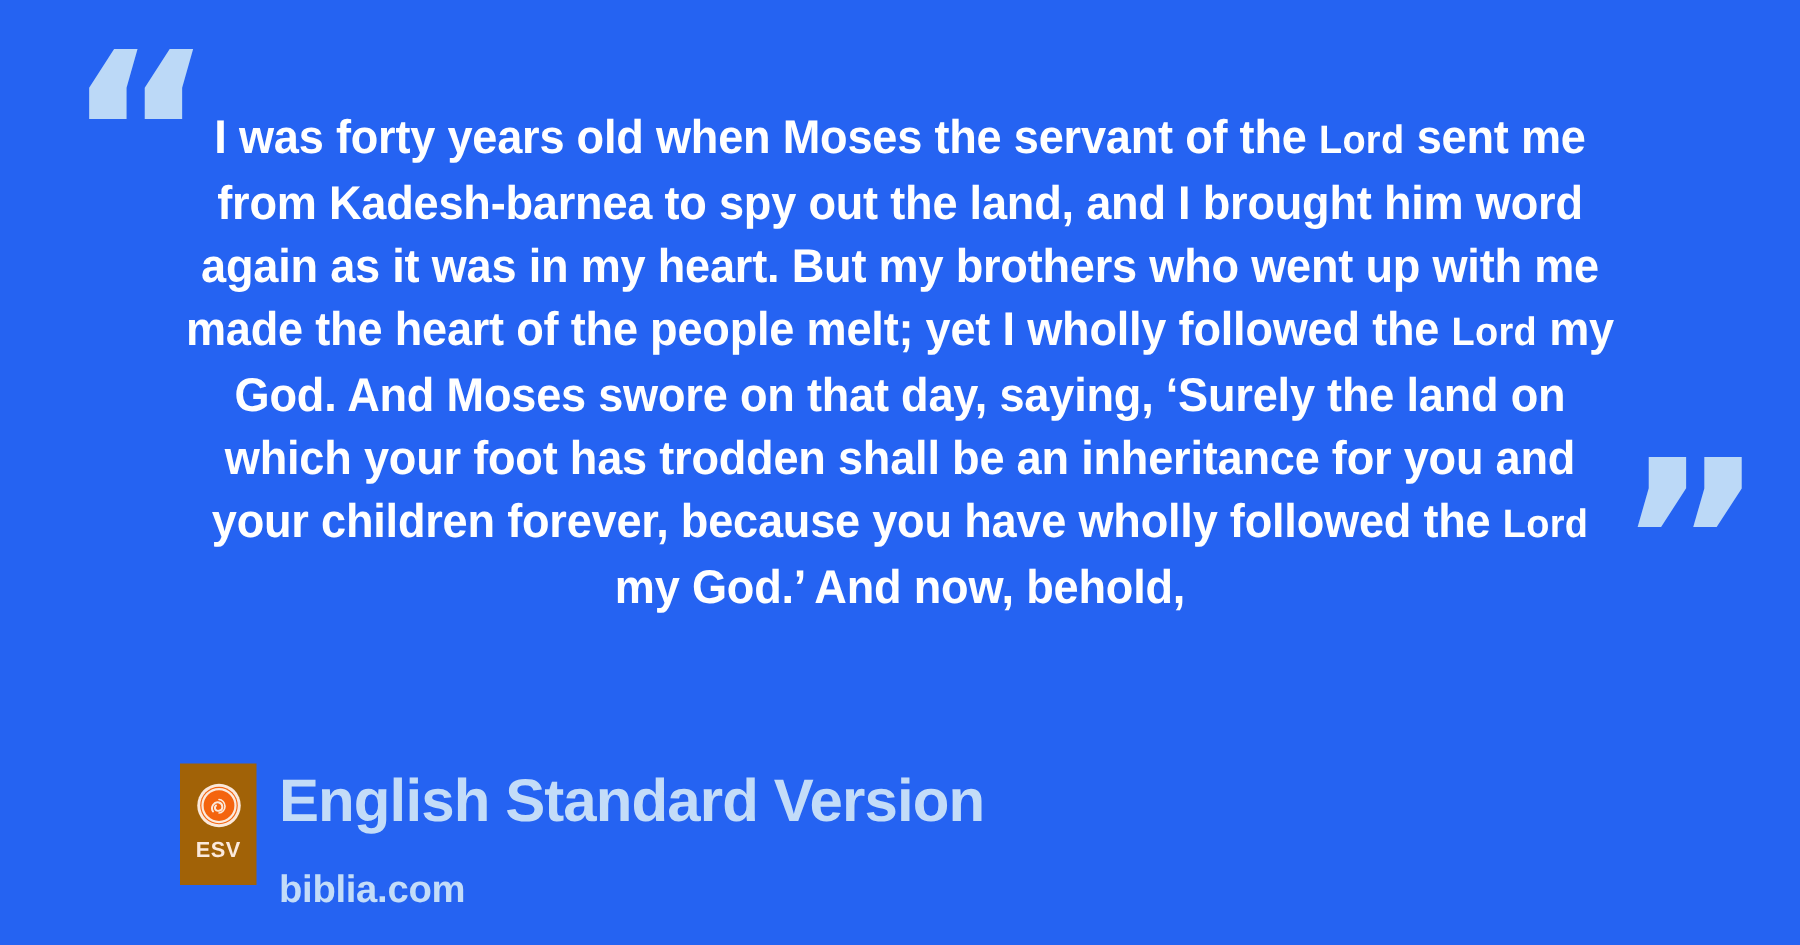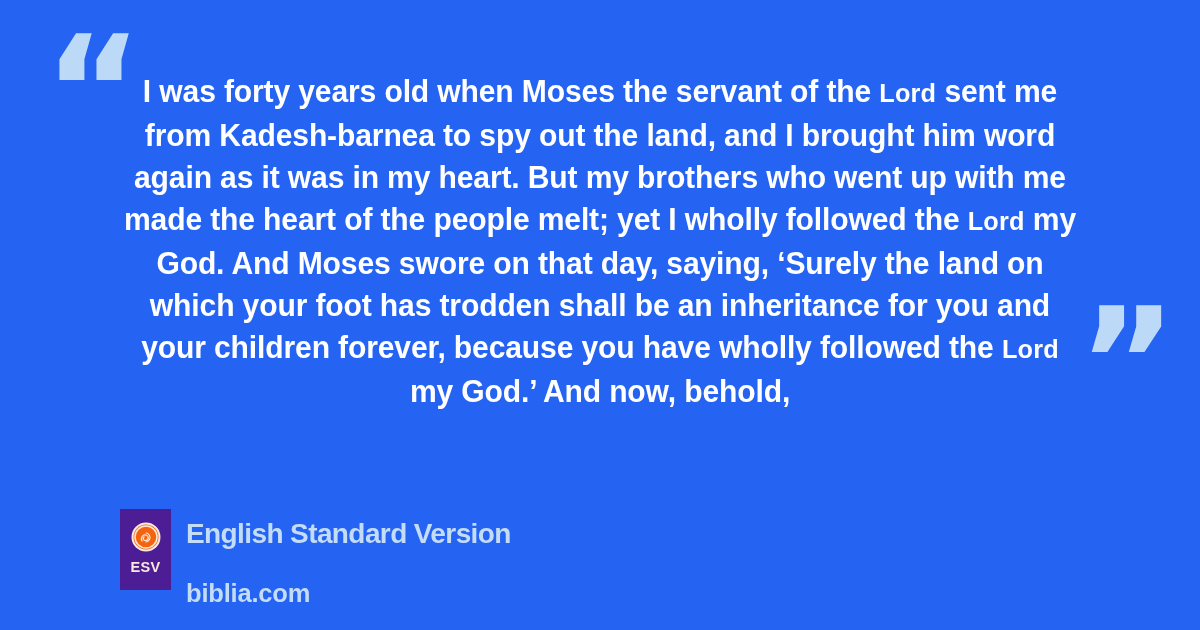--- a/index.html
+++ b/index.html
@@ -68,21 +68,21 @@
   #footer {
     position: absolute;
     left: 120px;
     top: 509px;
     display: flex;
     align-items: flex-start;
   }
   #brand-logo {
     width: 51px;
     height: 81px;
-    background: #4c1d95;
+    background: #a16207;
     position: relative;
     flex: 0 0 auto;
   }
   #brand-seal {
     position: absolute;
     left: 50%;
     top: 13px;
     transform: translateX(-50%);
     width: 30px;
     height: 30px;
@@ -100,21 +100,21 @@
     letter-spacing: 0.3px;
   }
   #brand-names {
     margin-left: 15px;
     padding-top: 2px;
   }
   #brand-title {
     color: #c3dcf8;
     font-family: "Liberation Sans", sans-serif;
     font-weight: 700;
-    font-size: 28px;
+    font-size: 40px;
     line-height: 46px;
     letter-spacing: -0.6px;
     white-space: nowrap;
   }
   #brand-url {
     color: #c3dcf8;
     font-family: "Liberation Sans", sans-serif;
     font-weight: 700;
     font-size: 25.5px;
     line-height: 30px;

